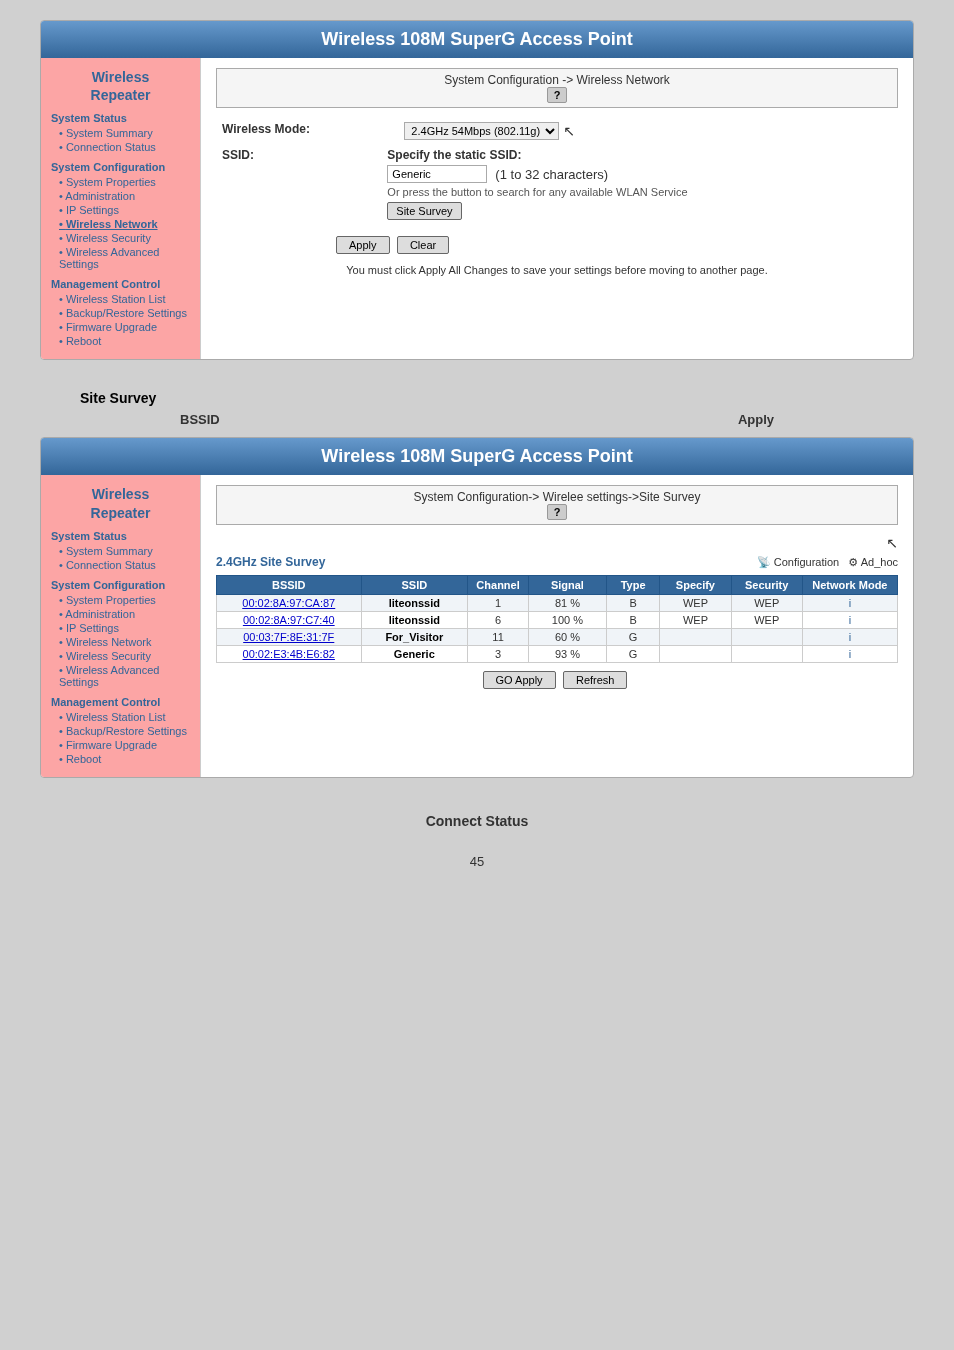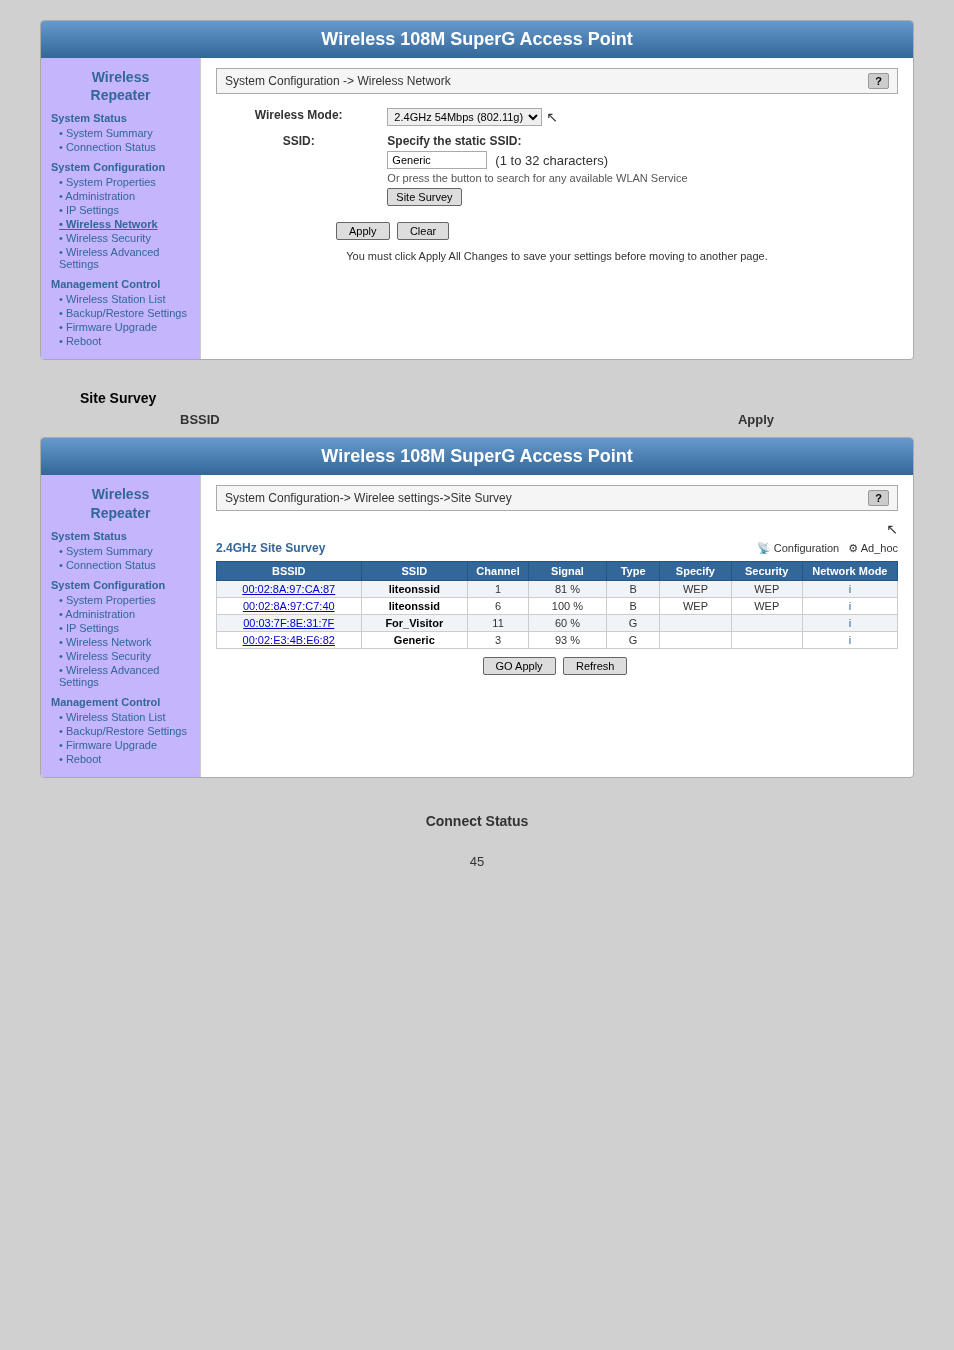--- a/index.html
+++ b/index.html
@@ -36,21 +36,21 @@
     .panel-body {
       display: flex;
     }
 
     
     .sidebar {
       width: 160px;
       min-width: 160px;
       border-right: 1px solid #ccc;
       padding: 10px;
-      background: #c4b5fd;
+      background: #fca5a5;
     }
 
     .sidebar-title {
       color: #336699;
       font-weight: bold;
       font-size: 14px;
       text-align: center;
       line-height: 1.3;
       margin-bottom: 8px;
     }
@@ -88,20 +88,21 @@
 
     .breadcrumb-bar {
       display: flex;
       justify-content: space-between;
       align-items: center;
       border: 1px solid #aaa;
       padding: 4px 8px;
       margin-bottom: 10px;
       background: #f5f5f5;
       font-size: 12px;
+      flex-direction: column;
     }
 
     .help-btn {
       background: #ccc;
       border: 1px solid #999;
       border-radius: 2px;
       padding: 1px 6px;
       font-size: 11px;
       cursor: pointer;
       font-weight: bold;
@@ -113,21 +114,21 @@
       width: 100%;
     }
 
     .form-table td {
       padding: 4px 6px;
       vertical-align: top;
     }
 
     .form-label {
       font-weight: bold;
-      text-align: center;
+      text-align: left;
       white-space: nowrap;
       color: #333;
     }
 
     .form-note {
       font-size: 11px;
       color: #555;
       margin-top: 3px;
     }
 
@@ -306,21 +307,21 @@
         <div class="breadcrumb-bar">
           <span>System Configuration -&gt; Wireless Network</span>
           <button class="help-btn">?</button>
         </div>
 
         <table class="form-table">
           <tbody>
               <tr>
             <td class="form-label">Wireless Mode:</td>
             <td>
-              <div style="display:flex; align-items:center; gap:4px;">
+              <div style="display:flex; align-items:center; gap:4px;margin-left:17px;">
                 <select class="mode-select"><option>2.4GHz 54Mbps (802.11g)</option></select>
                 <span style="font-size:14px; color:#333;">↖</span>
               </div>
             </td>
           </tr>
           <tr>
             <td class="form-label">SSID:</td>
             <td>
               <div style="margin-bottom:3px;">
                 <strong>Specify the static SSID:</strong>

